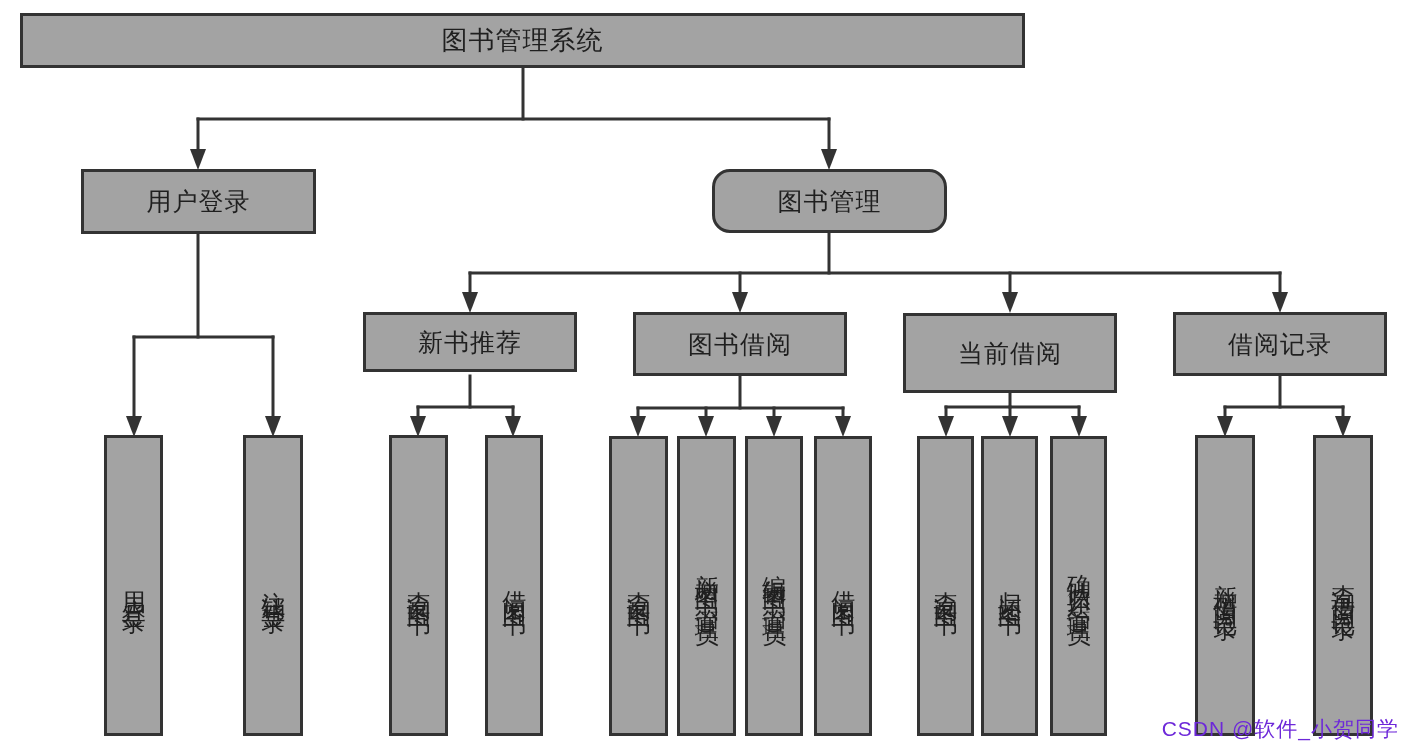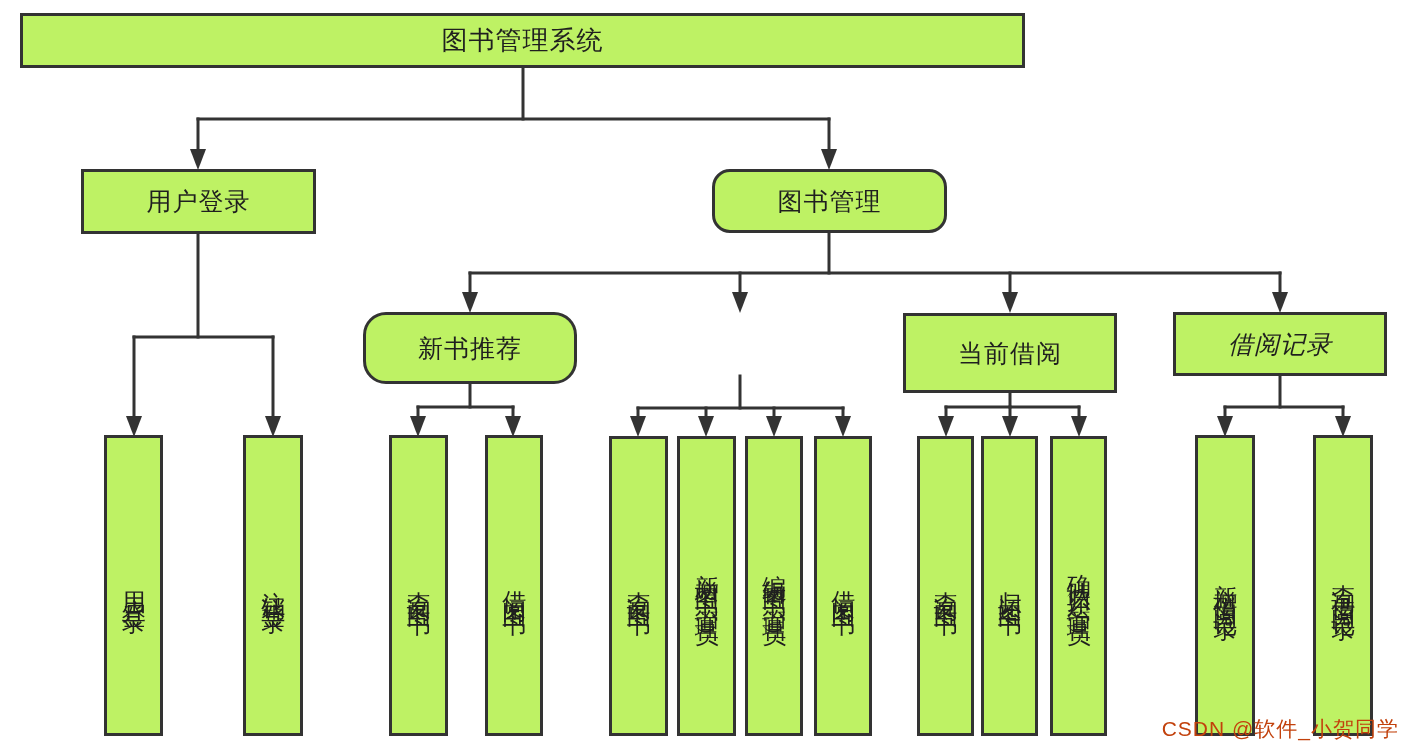--- a/index.html
+++ b/index.html
@@ -18,41 +18,41 @@
   .connectors {
     position: absolute;
     left: 0; top: 0;
     width: 1405px;
     height: 747px;
   }
   .node {
     position: absolute;
     box-sizing: border-box;
     border: 3px solid #333333;
-    background: #bef264;
+    background: #a3a3a3;
     display: flex;
     align-items: center;
     justify-content: center;
     color: #1f1f1f;
   }
   .node.root span { font-size: 26px; letter-spacing: 1px; }
   .node.branch span { font-size: 25px; letter-spacing: 1px; }
   .node.leaf span {
     writing-mode: vertical-rl;
     font-size: 24px;
     letter-spacing: 7px;
     line-height: 1.1;
     white-space: nowrap;
   }
   .watermark {
     position: absolute;
     right: 6px;
     bottom: 4px;
     font-size: 21px;
-    color: #c2410c;
+    color: #6d28d9;
     letter-spacing: 1px;
     z-index: 10;
   }
 </style>
 </head>
 <body>
 
 <div class="canvas">
 
   <svg class="connectors" viewBox="0 0 1405 747" xmlns="http://www.w3.org/2000/svg">
@@ -129,27 +129,30 @@
     <span>图书管理系统</span>
   </div>
 
   <div class="node branch" style="left:81px; top:169px; width:235px; height:65px;">
     <span>用户登录</span>
   </div>
   <div class="node branch" style="left:712px; top:169px; width:235px; height:64px;border-radius:18px;">
     <span>图书管理</span>
   </div>
 
-  <div class="node branch" style="left:363px; top:312px; width:214px; height:72px;border-radius:23px;">
+  <div class="node branch" style="left:363px; top:312px; width:214px; height:60px;">
     <span>新书推荐</span>
+  </div>
+  <div class="node branch" style="left:633px; top:312px; width:214px; height:64px;">
+    <span>图书借阅</span>
   </div>
   <div class="node branch" style="left:903px; top:313px; width:214px; height:80px;">
     <span>当前借阅</span>
   </div>
-  <div class="node branch" style="left:1173px; top:312px; width:214px; height:64px;font-style:italic;">
+  <div class="node branch" style="left:1173px; top:312px; width:214px; height:64px;">
     <span>借阅记录</span>
   </div>
 
   <div class="node leaf" style="left:104px; top:435px; width:59px; height:301px;">
     <span>用户登录</span>
   </div>
   <div class="node leaf" style="left:243px; top:435px; width:60px; height:301px;">
     <span>注销登录</span>
   </div>
 

